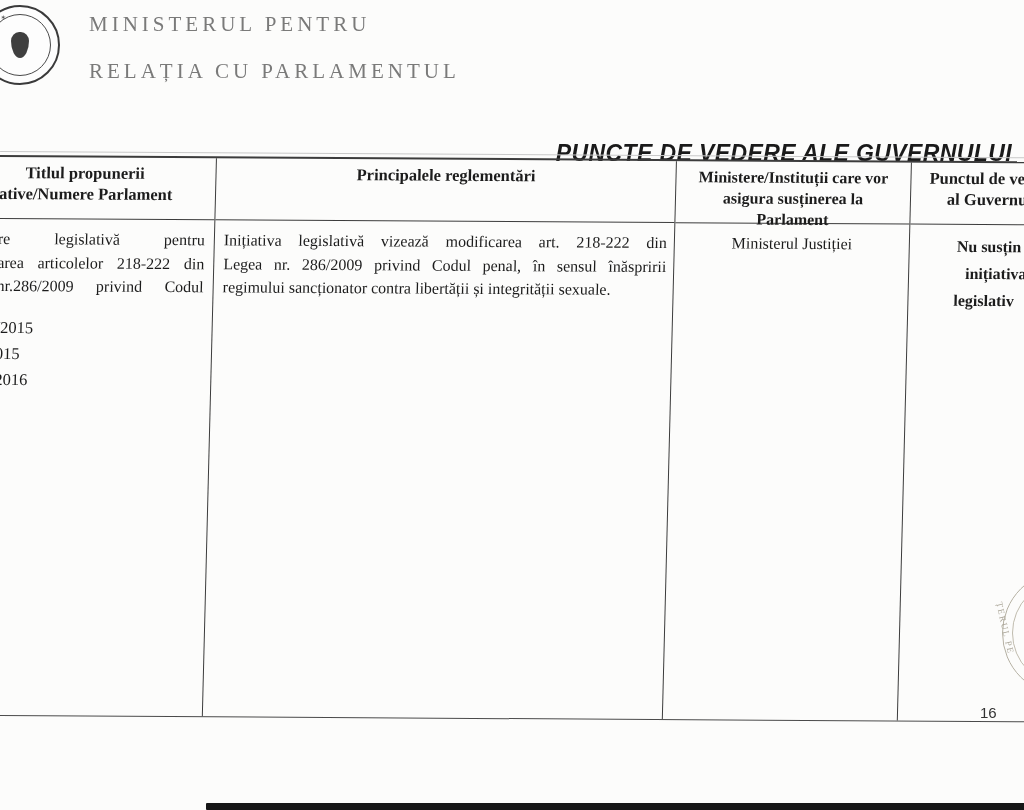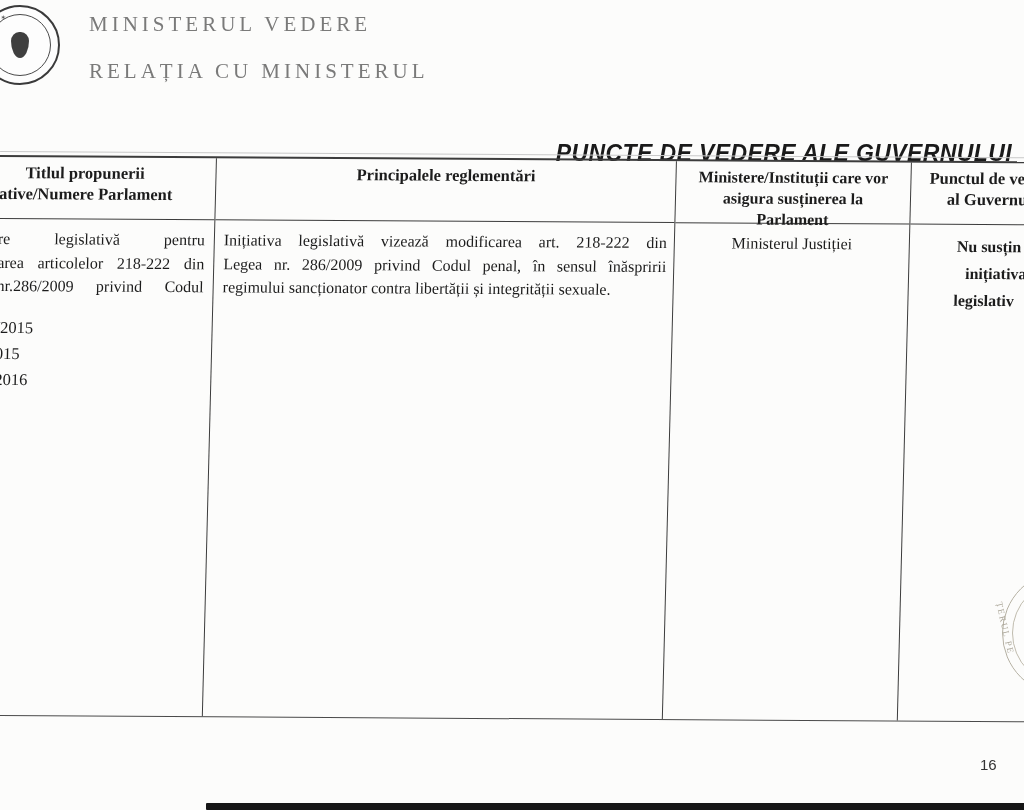--- a/index.html
+++ b/index.html
@@ -108,42 +108,42 @@
     position:absolute; left:9px; top:9px; right:9px; bottom:9px;
     border:1px solid #b5b0a0; border-radius:50%;
   }
   .stamp .stamp-text {
     position:absolute; left:1px; top:30px;
     font-size:9px; color:#9a9484; letter-spacing:1.5px;
     transform:rotate(77deg); transform-origin:0 0; white-space:nowrap;
   }
 
   .page-number {
-    position:absolute; left:980px; top:756px;
+    position:absolute; left:980px; top:704px;
     font-family:"Liberation Sans", sans-serif;
     font-size:15px; color:#333;
   }
 
   .scan-bar {
     position:absolute; left:206px; top:803px; width:818px; height:7px;
     background:#161616; border-radius:1px 0 0 1px;
   }
 </style>
 </head>
 <body>
 
 <div class="seal">
   <span class="ring-text">✶ ✶ ✶</span>
   <div class="inner-ring"></div>
   <div class="emblem"></div>
 </div>
 
 <div class="ministry">
-  <div class="line">MINISTERUL VEDERE</div>
-  <div class="line">RELAȚIA CU MINISTERUL</div>
+  <div class="line">MINISTERUL PENTRU</div>
+  <div class="line">RELAȚIA CU PARLAMENTUL</div>
 </div>
 
 <div class="doc-title">PUNCTE DE VEDERE ALE GUVERNULUI</div>
 
 <div class="table-wrap">
 
   <div class="col col-titlu">
     <div class="hdr">
       <div class="hline">Titlul propunerii</div>
       <div class="hline">ative/Numere Parlament</div>

